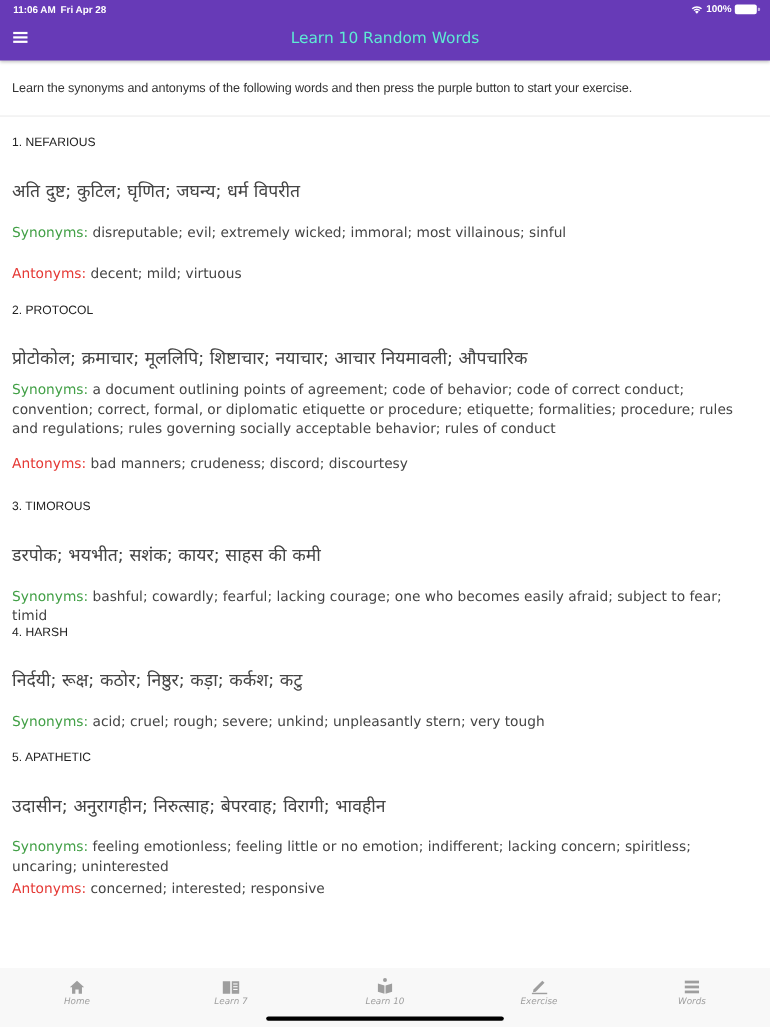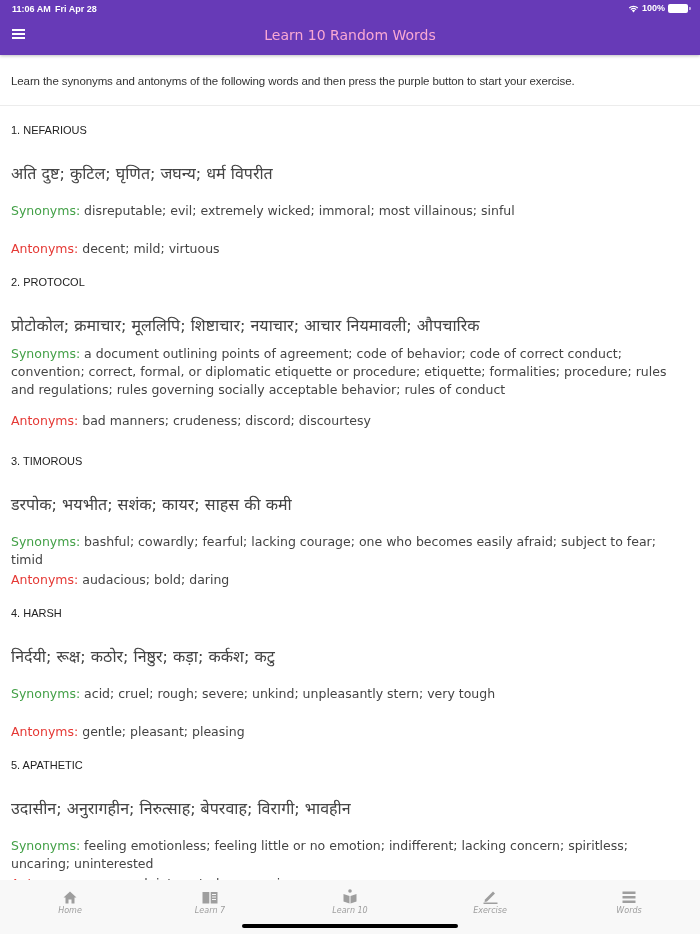--- a/index.html
+++ b/index.html
@@ -26,21 +26,21 @@
     content: ""; position: absolute; right: -3px; top: 3px; width: 2px; height: 3px; background: rgba(255,255,255,0.6); border-radius: 0 1px 1px 0;
   }
   .menu-button {
     position: absolute; left: 12px; top: 29px; width: 14px; height: 12px; cursor: pointer;
   }
   .menu-button span {
     display: block; width: 13px; height: 2px; background: #ffffff; margin-bottom: 2px;
   }
   .title {
     position: absolute; left: 0; top: 27px; width: 700px; text-align: center;
-    font-size: 14px; color: #f9a8d4; font-family: "DejaVu Sans", sans-serif;
+    font-size: 14px; color: #5eead4; font-family: "DejaVu Sans", sans-serif;
   }
 
   .intro {
     position: absolute; top: 55px; left: 0; width: 700px; height: 51px;
     border-bottom: 1px solid #ececec;
     font-size: 11.5px; color: #333333;
     padding: 20px 11px 0 11px;
     font-family: "Liberation Sans", sans-serif;
     letter-spacing: -0.1px;
   }
@@ -127,36 +127,28 @@
     </div>
   </div>
 
   <div class="word-block">
     <div class="word-title">3. TIMOROUS</div>
     <div class="hindi">डरपोक; भयभीत; सशंक; कायर; साहस की कमी</div>
     <div class="syn" style="padding-top:20px;height:38px;">
       <span class="syn-label">Synonyms:</span>
       <span>bashful; cowardly; fearful; lacking courage; one who becomes easily afraid; subject to fear; timid</span>
     </div>
-    <div class="ant" style="padding-top:20px;height:38px;">
-      <span class="ant-label">Antonyms:</span>
-      <span>audacious; bold; daring</span>
-    </div>
   </div>
 
   <div class="word-block">
     <div class="word-title">4. HARSH</div>
     <div class="hindi">निर्दयी; रूक्ष; कठोर; निष्ठुर; कड़ा; कर्कश; कटु</div>
     <div class="syn" style="padding-top:20px;height:38px;">
       <span class="syn-label">Synonyms:</span>
       <span>acid; cruel; rough; severe; unkind; unpleasantly stern; very tough</span>
-    </div>
-    <div class="ant" style="padding-top:20px;height:38px;">
-      <span class="ant-label">Antonyms:</span>
-      <span>gentle; pleasant; pleasing</span>
     </div>
   </div>
 
   <div class="word-block">
     <div class="word-title">5. APATHETIC</div>
     <div class="hindi">उदासीन; अनुरागहीन; निरुत्साह; बेपरवाह; विरागी; भावहीन</div>
     <div class="syn" style="padding-top:20px;height:38px;">
       <span class="syn-label">Synonyms:</span>
       <span>feeling emotionless; feeling little or no emotion; indifferent; lacking concern; spiritless; uncaring; uninterested</span>
     </div>

